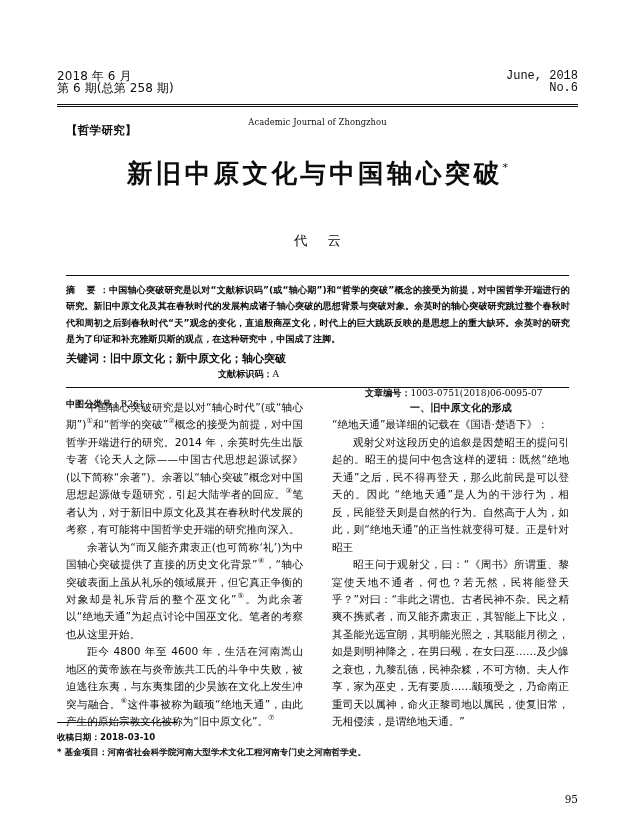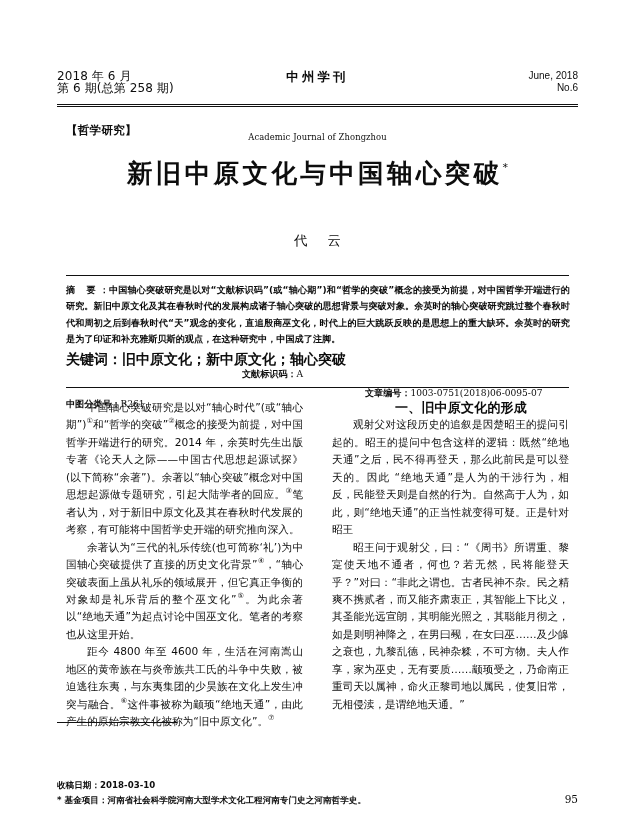--- a/index.html
+++ b/index.html
@@ -61,22 +61,22 @@
     line-height: 11px;
     display: block;
     letter-spacing: 0.1px;
     margin-top: 48px;
   }
   .mast-right {
     position: absolute;
     right: 0;
     top: 0;
     text-align: right;
-    font-family: Liberation Sans, sans-serif;
-    font-size: 10px;
+    font-family: Liberation Mono, monospace;
+    font-size: 12px;
     line-height: 12.2px;
     white-space: nowrap;
   }
   .rule-double {
     position: absolute;
     left: 57px;
     top: 104px;
     width: 521px;
     height: 3px;
     border-top: 1.5px solid #111;
@@ -153,37 +153,37 @@
     text-align: justify;
     font-weight: bold;
     letter-spacing: 0.05px;
   }
   .abstract .lbl { letter-spacing: 4px; }
   .keywords {
     position: absolute;
     left: 66px;
     top: 351px;
     width: 504px;
-    font-size: 14px;
+    font-size: 11px;
     line-height: 16px;
     font-weight: bold;
     white-space: nowrap;
   }
   .clsline {
     position: absolute;
     left: 66px;
     top: 368px;
     width: 504px;
     height: 14px;
     font-size: 9.1px;
     font-weight: bold;
     white-space: nowrap;
   }
   .clsline .c1 { position: absolute; left: 0; top: 8px; margin-top: 22px; }
-  .clsline .c2 { position: absolute; left: 152px; top: 0; margin-left: 24px; }
+  .clsline .c2 { position: absolute; left: 152px; top: 0; }
   .clsline .c3 { position: absolute; left: 299px; top: 0; margin-top: 19px; }
   .clsline .num {
     font-family: "DejaVu Serif", "Liberation Serif", serif;
     font-weight: normal;
   }
   .rule-abs-bot {
     position: absolute;
     left: 66px;
     top: 387px;
     width: 503px;
@@ -204,21 +204,21 @@
   .col-left  { left: 66px; }
   .col-right { left: 332px; }
   .col p {
     margin: 0;
     text-indent: 21px;
   }
   .col p.noindent { text-indent: 0; }
   .sec-head {
     margin: 0 0 15px 0;
     text-align: center;
-    font-size: 13px;
+    font-size: 10px;
     font-weight: bold;
     letter-spacing: 0.2px;
     text-indent: 0;
   }
   sup.note {
     font-size: 7.2px;
     vertical-align: 5px;
     line-height: 0;
     letter-spacing: 0;
   }
@@ -233,21 +233,20 @@
   }
   .footnotes {
     position: absolute;
     left: 57px;
     top: 730px;
     width: 520px;
     font-size: 8.6px;
     line-height: 15.4px;
     font-weight: bold;
     letter-spacing: 0.02px;
-    margin-top: 48px;
   }
   .footnotes div { white-space: nowrap; }
   .pagenum {
     position: absolute;
     right: 57px;
     top: 793px;
     font-family: "DejaVu Serif", "Liberation Serif", serif;
     font-size: 10.5px;
   }
 </style>
@@ -255,21 +254,20 @@
 <body>
 
 <div class="page">
 
   <div class="masthead">
     <div class="mast-left">
       <span>2018 年 6 月</span><br>
       <span>第 6 期(总第 258 期)</span>
     </div>
     <div class="mast-center">
-      <span class="cn">中州学刊</span>
       <span class="en">Academic Journal of Zhongzhou</span>
     </div>
     <div class="mast-right">
       <span>June, 2018</span><br>
       <span>No.6</span>
     </div>
   </div>
   <div class="rule-double"></div>
 
   <div class="category">【哲学研究】</div>
@@ -282,26 +280,27 @@
   <div class="keywords">关键词：旧中原文化；新中原文化；轴心突破</div>
   <div class="clsline">
     <span class="c1"><span>中图分类号：</span><span class="num">B261</span></span>
     <span class="c2"><span>文献标识码：</span><span class="num">A</span></span>
     <span class="c3"><span>文章编号：</span><span class="num">1003-0751(2018)06-0095-07</span></span>
   </div>
   <div class="rule-abs-bot"></div>
 
   <div class="col col-left" id="col-left">
       <p><span>中国轴心突破研究是以对“轴心时代”(或“轴心期”)</span><sup class="note">①</sup><span>和“哲学的突破”</span><sup class="note">②</sup><span>概念的接受为前提，对中国哲学开端进行的研究。2014 年，余英时先生出版专著《论天人之际——中国古代思想起源试探》(以下简称“余著”)。余著以“轴心突破”概念对中国思想起源做专题研究，引起大陆学者的回应。</span><sup class="note">③</sup><span>笔者认为，对于新旧中原文化及其在春秋时代发展的考察，有可能将中国哲学史开端的研究推向深入。</span></p>
-      <p><span>余著认为“三代的礼乐传统(也可简称‘礼’)为中国轴心突破提供了直接的历史文化背景”</span><sup class="note">④</sup><span>，“轴心突破表面上虽从礼乐的领域展开，但它真正争衡的对象却是礼乐背后的整个巫文化”</span><sup class="note">⑤</sup><span>。为此余著以“绝地天通”为起点讨论中国巫文化。笔者的考察也从这里开始。</span></p>
+      <p><span>余著认为“而又能齐肃衷正(也可简称‘礼’)为中国轴心突破提供了直接的历史文化背景”</span><sup class="note">④</sup><span>，“轴心突破表面上虽从礼乐的领域展开，但它真正争衡的对象却是礼乐背后的整个巫文化”</span><sup class="note">⑤</sup><span>。为此余著以“绝地天通”为起点讨论中国巫文化。笔者的考察也从这里开始。</span></p>
       <p><span>距今 4800 年至 4600 年，生活在河南嵩山地区的黄帝族在与炎帝族共工氏的斗争中失败，被迫逃往东夷，与东夷集团的少昊族在文化上发生冲突与融合。</span><sup class="note">⑥</sup><span>这件事被称为颛顼“绝地天通”，由此产生的原始宗教文化被称为“旧中原文化”。</span><sup class="note">⑦</sup></p>
     </div>
 
   <div class="col col-right" id="col-right">
     <p class="sec-head">一、旧中原文化的形成</p>
+  <p class="noindent"><span>“绝地天通”最详细的记载在《国语·楚语下》：</span></p>
       <p><span>观射父对这段历史的追叙是因楚昭王的提问引起的。昭王的提问中包含这样的逻辑：既然“绝地天通”之后，民不得再登天，那么此前民是可以登天的。因此 “绝地天通”是人为的干涉行为，相反，民能登天则是自然的行为。自然高于人为，如此，则“绝地天通”的正当性就变得可疑。正是针对昭王</span></p>
       <p><span>昭王问于观射父，曰：“《周书》所谓重、黎寔使天地不通者，何也？若无然，民将能登天乎？”对曰：“非此之谓也。古者民神不杂。民之精爽不携贰者，而又能齐肃衷正，其智能上下比义，其圣能光远宣朗，其明能光照之，其聪能月彻之，如是则明神降之，在男曰觋，在女曰巫……及少皞之衰也，九黎乱德，民神杂糅，不可方物。夫人作享，家为巫史，无有要质……颛顼受之，乃命南正重司天以属神，命火正黎司地以属民，使复旧常，无相侵渎，是谓绝地天通。”</span></p>
     </div>
 
   <div class="rule-foot"></div>
   <div class="footnotes" id="footnotes">
       <div>收稿日期：2018-03-10</div>
       <div>*  基金项目：河南省社会科学院河南大型学术文化工程河南专门史之河南哲学史。</div>
     </div>
 

